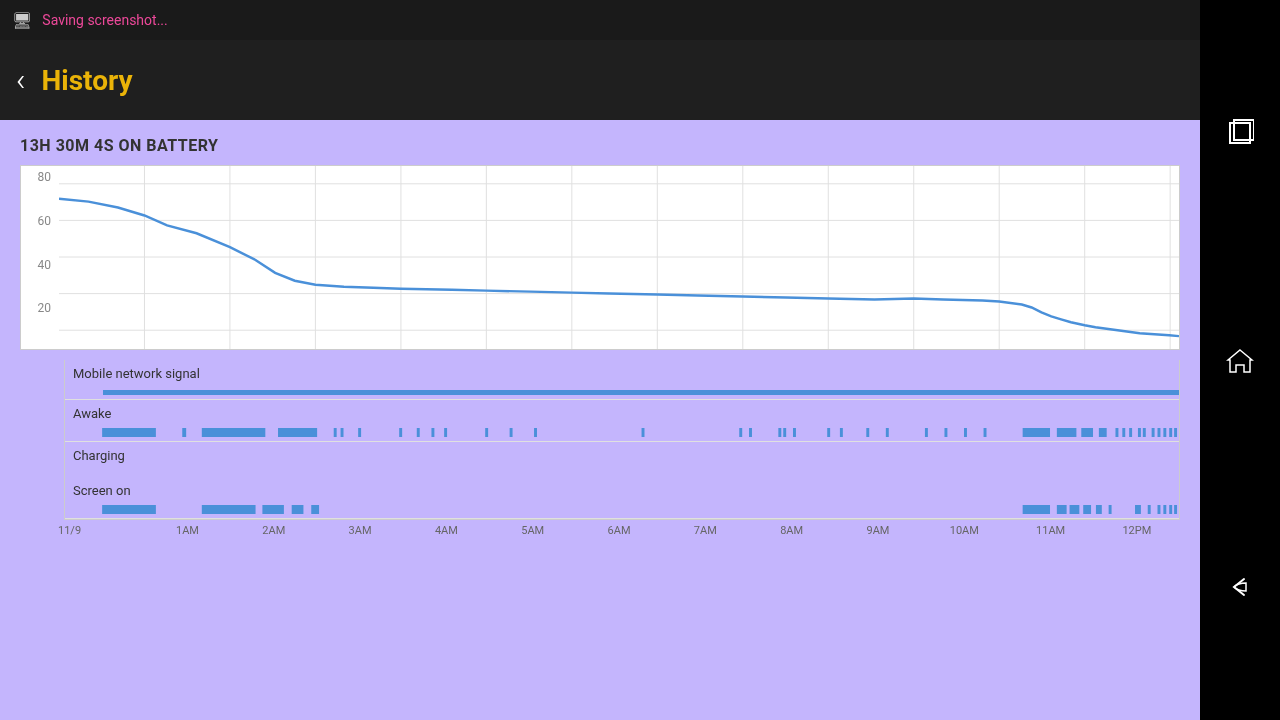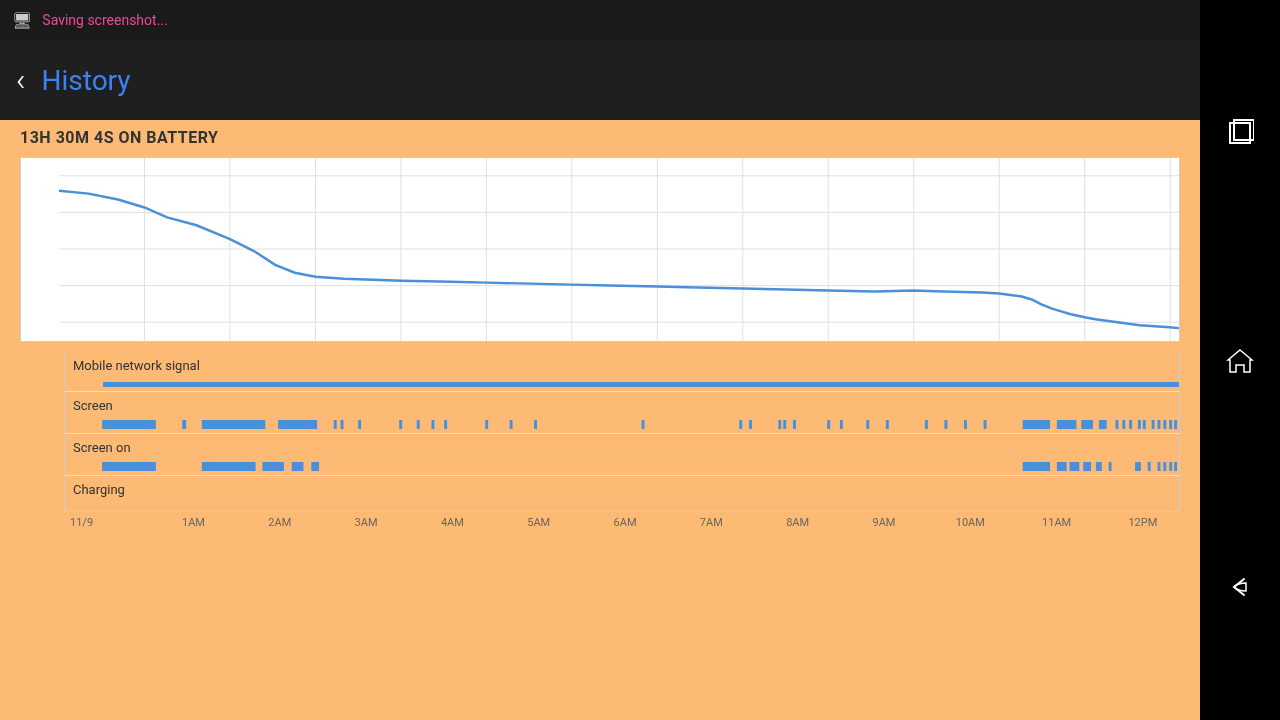--- a/index.html
+++ b/index.html
@@ -49,30 +49,30 @@
       gap: 16px;
     }
     .back-btn {
       color: #fff;
       font-size: 32px;
       cursor: pointer;
       line-height: 1;
       font-weight: 300;
     }
     .toolbar-title {
-      color: #3b82f6;
+      color: #eab308;
       font-size: 28px;
-      font-weight: 400;
+      font-weight: 700;
     }
 
     
     .content {
-      background: #fdba74;
+      background: #c4b5fd;
       flex: 1;
-      padding: 8px 20px 0 20px;
+      padding: 16px 20px 0 20px;
       overflow: hidden;
     }
 
     .battery-duration {
       font-size: 16px;
       font-weight: 700;
       color: #333;
       margin-bottom: 10px;
       letter-spacing: 0.5px;
     }
@@ -140,21 +140,20 @@
     .time-axis {
       display: flex;
       padding-left: 38px;
       margin-top: 4px;
     }
     .time-label {
       font-size: 11px;
       color: #666;
       flex: 1;
       text-align: center;
-      margin-left: 12px;
     }
     .time-label:first-child {
       text-align: left;
     }
 
     
     .right-sidebar {
       width: 80px;
       background: #000;
       display: flex;
@@ -188,20 +187,27 @@
   <div class="toolbar">
     <span class="back-btn">‹</span>
     <span class="toolbar-title">History</span>
   </div>
 
   <div class="content">
     <div class="battery-duration">13H 30M 4S ON BATTERY</div>
 
     <div class="chart-container">
 
+      <div class="chart-y-axis">
+        <span class="y-label">80</span>
+        <span class="y-label">60</span>
+        <span class="y-label">40</span>
+        <span class="y-label">20</span>
+        <span class="y-label"></span>
+      </div>
 
       <div class="chart-inner">
         <svg width="100%" height="100%" viewBox="0 0 1140 185" preserveAspectRatio="none">
 
           <line x1="0" y1="18" x2="1140" y2="18" stroke="#e0e0e0" stroke-width="1"></line>
           <line x1="0" y1="55" x2="1140" y2="55" stroke="#e0e0e0" stroke-width="1"></line>
           <line x1="0" y1="92" x2="1140" y2="92" stroke="#e0e0e0" stroke-width="1"></line>
           <line x1="0" y1="129" x2="1140" y2="129" stroke="#e0e0e0" stroke-width="1"></line>
           <line x1="0" y1="166" x2="1140" y2="166" stroke="#e0e0e0" stroke-width="1"></line>
 
@@ -274,21 +280,21 @@
         <div class="stat-label">Mobile network signal</div>
         <div class="stat-bar-container">
           <svg width="100%" height="10">
             <rect x="38" y="0" width="100%" height="10" fill="#4a90d9"></rect>
           </svg>
         </div>
       </div>
 
 
       <div class="stat-row">
-        <div class="stat-label">Screen</div>
+        <div class="stat-label">Awake</div>
         <div class="stat-bar-container" style="height:12px;">
           <svg width="100%" height="12" viewBox="0 0 1140 12" preserveAspectRatio="none">
 
             <rect x="38" y="0" width="55" height="12" fill="#4a90d9"></rect>
             <rect x="120" y="0" width="4" height="12" fill="#4a90d9"></rect>
             <rect x="140" y="0" width="65" height="12" fill="#4a90d9"></rect>
             <rect x="218" y="0" width="40" height="12" fill="#4a90d9"></rect>
             <rect x="275" y="0" width="3" height="12" fill="#4a90d9"></rect>
             <rect x="282" y="0" width="3" height="12" fill="#4a90d9"></rect>
             <rect x="300" y="0" width="3" height="12" fill="#4a90d9"></rect>
@@ -324,20 +330,27 @@
             <rect x="1103" y="0" width="3" height="12" fill="#4a90d9"></rect>
             <rect x="1112" y="0" width="3" height="12" fill="#4a90d9"></rect>
             <rect x="1118" y="0" width="3" height="12" fill="#4a90d9"></rect>
             <rect x="1124" y="0" width="3" height="12" fill="#4a90d9"></rect>
             <rect x="1130" y="0" width="3" height="12" fill="#4a90d9"></rect>
             <rect x="1135" y="0" width="3" height="12" fill="#4a90d9"></rect>
           </svg>
         </div>
       </div>
 
+      <div class="stat-row" style="border-bottom:none;">
+        <div class="stat-label">Charging</div>
+        <div class="stat-bar-container" style="height:6px;">
+          
+        </div>
+      </div>
+
       <div class="stat-row">
         <div class="stat-label">Screen on</div>
         <div class="stat-bar-container" style="height:12px;">
           <svg width="100%" height="12" viewBox="0 0 1140 12" preserveAspectRatio="none">
             <rect x="38" y="0" width="55" height="12" fill="#4a90d9"></rect>
             <rect x="140" y="0" width="55" height="12" fill="#4a90d9"></rect>
             <rect x="202" y="0" width="22" height="12" fill="#4a90d9"></rect>
             <rect x="232" y="0" width="12" height="12" fill="#4a90d9"></rect>
             <rect x="252" y="0" width="8" height="12" fill="#4a90d9"></rect>
             <rect x="980" y="0" width="28" height="12" fill="#4a90d9"></rect>
@@ -348,27 +361,20 @@
             <rect x="1068" y="0" width="3" height="12" fill="#4a90d9"></rect>
             <rect x="1095" y="0" width="6" height="12" fill="#4a90d9"></rect>
             <rect x="1108" y="0" width="3" height="12" fill="#4a90d9"></rect>
             <rect x="1118" y="0" width="3" height="12" fill="#4a90d9"></rect>
             <rect x="1124" y="0" width="3" height="12" fill="#4a90d9"></rect>
             <rect x="1130" y="0" width="3" height="12" fill="#4a90d9"></rect>
             <rect x="1135" y="0" width="3" height="12" fill="#4a90d9"></rect>
           </svg>
         </div>
       </div>
-
-      <div class="stat-row" style="border-bottom:none;">
-        <div class="stat-label">Charging</div>
-        <div class="stat-bar-container" style="height:6px;">
-          
-        </div>
-      </div>
     </div>
 
     <div class="time-axis">
       <span class="time-label">11/9</span>
       <span class="time-label">1AM</span>
       <span class="time-label">2AM</span>
       <span class="time-label">3AM</span>
       <span class="time-label">4AM</span>
       <span class="time-label">5AM</span>
       <span class="time-label">6AM</span>

